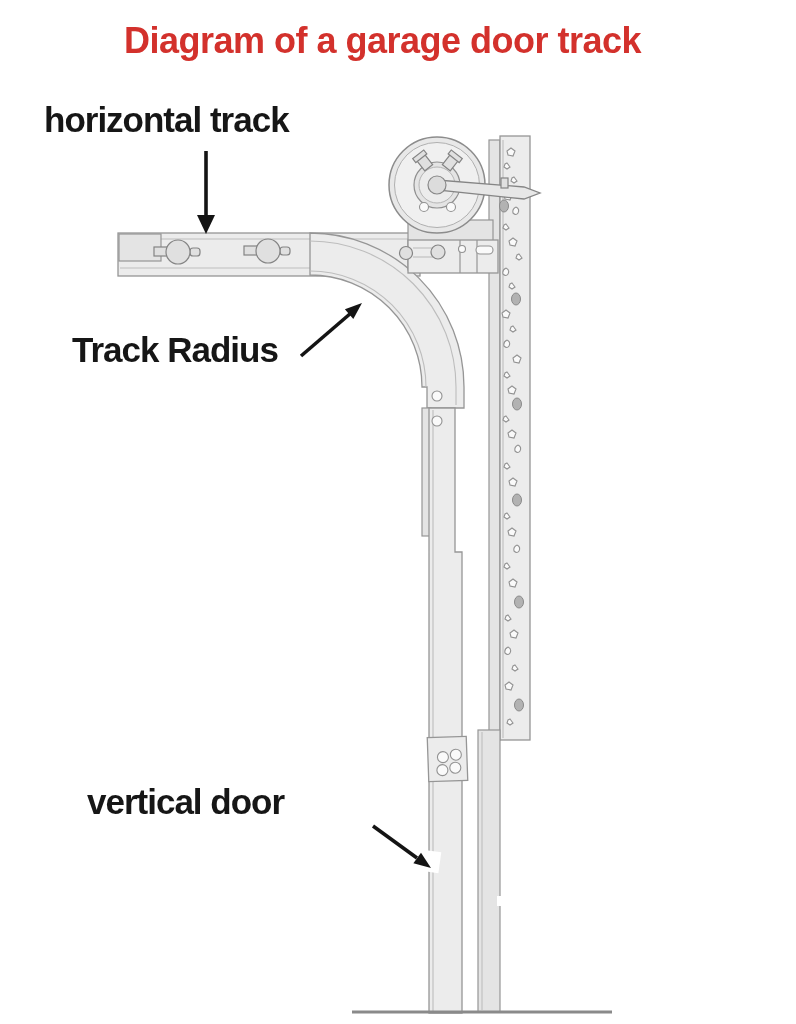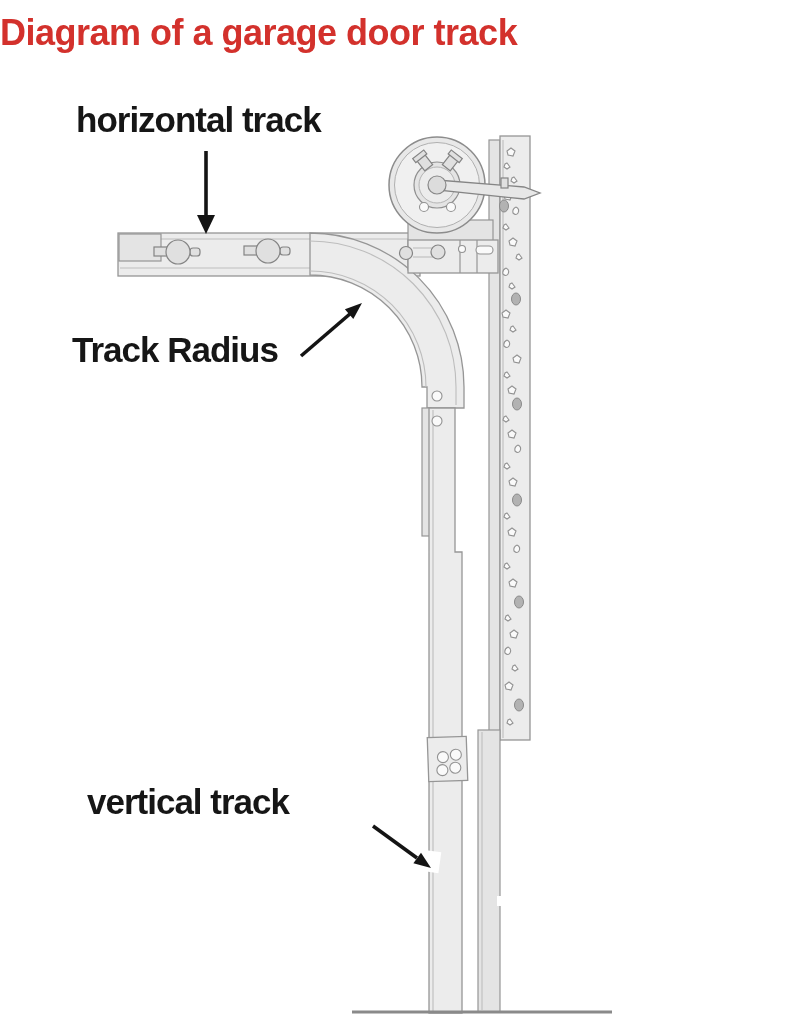--- a/index.html
+++ b/index.html
@@ -3,31 +3,31 @@
 <meta charset="utf-8">
 <style>
   html,body { margin:0; padding:0; }
   body {
     width:796px; height:1024px;
     background:#ffffff;
     font-family:"Liberation Sans", sans-serif;
     position:relative; overflow:hidden;
   }
   .title {
-    position:absolute; top:12px; left:0; width:765px;
-    text-align:left;
+    position:absolute; top:20px; left:0; width:765px;
+    text-align:center;
     font-size:36px; font-weight:bold; letter-spacing:-0.5px;
     color:#d3312c; line-height:1.15; white-space:nowrap;
   }
   .lbl {
     position:absolute;
     font-size:35px; font-weight:bold; letter-spacing:-1px;
     color:#161616; line-height:1.1; white-space:nowrap;
   }
-  #lbl-horizontal { left:44px;  top:101px;margin-left:32px; }
+  #lbl-horizontal { left:44px;  top:101px; }
   #lbl-radius     { left:72px;  top:331px; }
   #lbl-vertical   { left:87px;  top:783px; }
   svg.stage { position:absolute; left:0; top:0; }
 
   
   .part   { fill:#ececec; stroke:#969696; stroke-width:1.3; }
   .part2  { fill:#e4e4e4; stroke:#969696; stroke-width:1.2; }
   .seam   { fill:none; stroke:#bdbdbd; stroke-width:1.1; }
   .edge   { fill:none; stroke:#969696; stroke-width:1.2; }
   .hole   { fill:#fafafa; stroke:#929292; stroke-width:1.1; }
@@ -36,21 +36,21 @@
   .arrowL { stroke:#141414; stroke-width:3.6; fill:none; }
   .arrowH { fill:#141414; stroke:none; }
 </style>
 </head>
 <body>
 
 <div class="title">Diagram of a garage door track</div>
 
 <div class="lbl" id="lbl-horizontal">horizontal track</div>
 <div class="lbl" id="lbl-radius">Track Radius</div>
-<div class="lbl" id="lbl-vertical">vertical track</div>
+<div class="lbl" id="lbl-vertical">vertical door</div>
 
 <svg class="stage" width="796" height="1024" viewBox="0 0 796 1024">
   <defs>
     <polygon id="p1" points="0,-4 4,-1 2,4 -3,3 -4,-1"></polygon>
     <polygon id="p2" points="0,-3 3,1 0,3 -3,1 -2,-2"></polygon>
     <path id="p3" d="M0,-4 Q4,-2 2,2 Q0,5 -3,2 Q-4,-2 0,-4"></path>
     <ellipse id="pd" rx="4.5" ry="6"></ellipse>
   </defs>
 
   <g>

